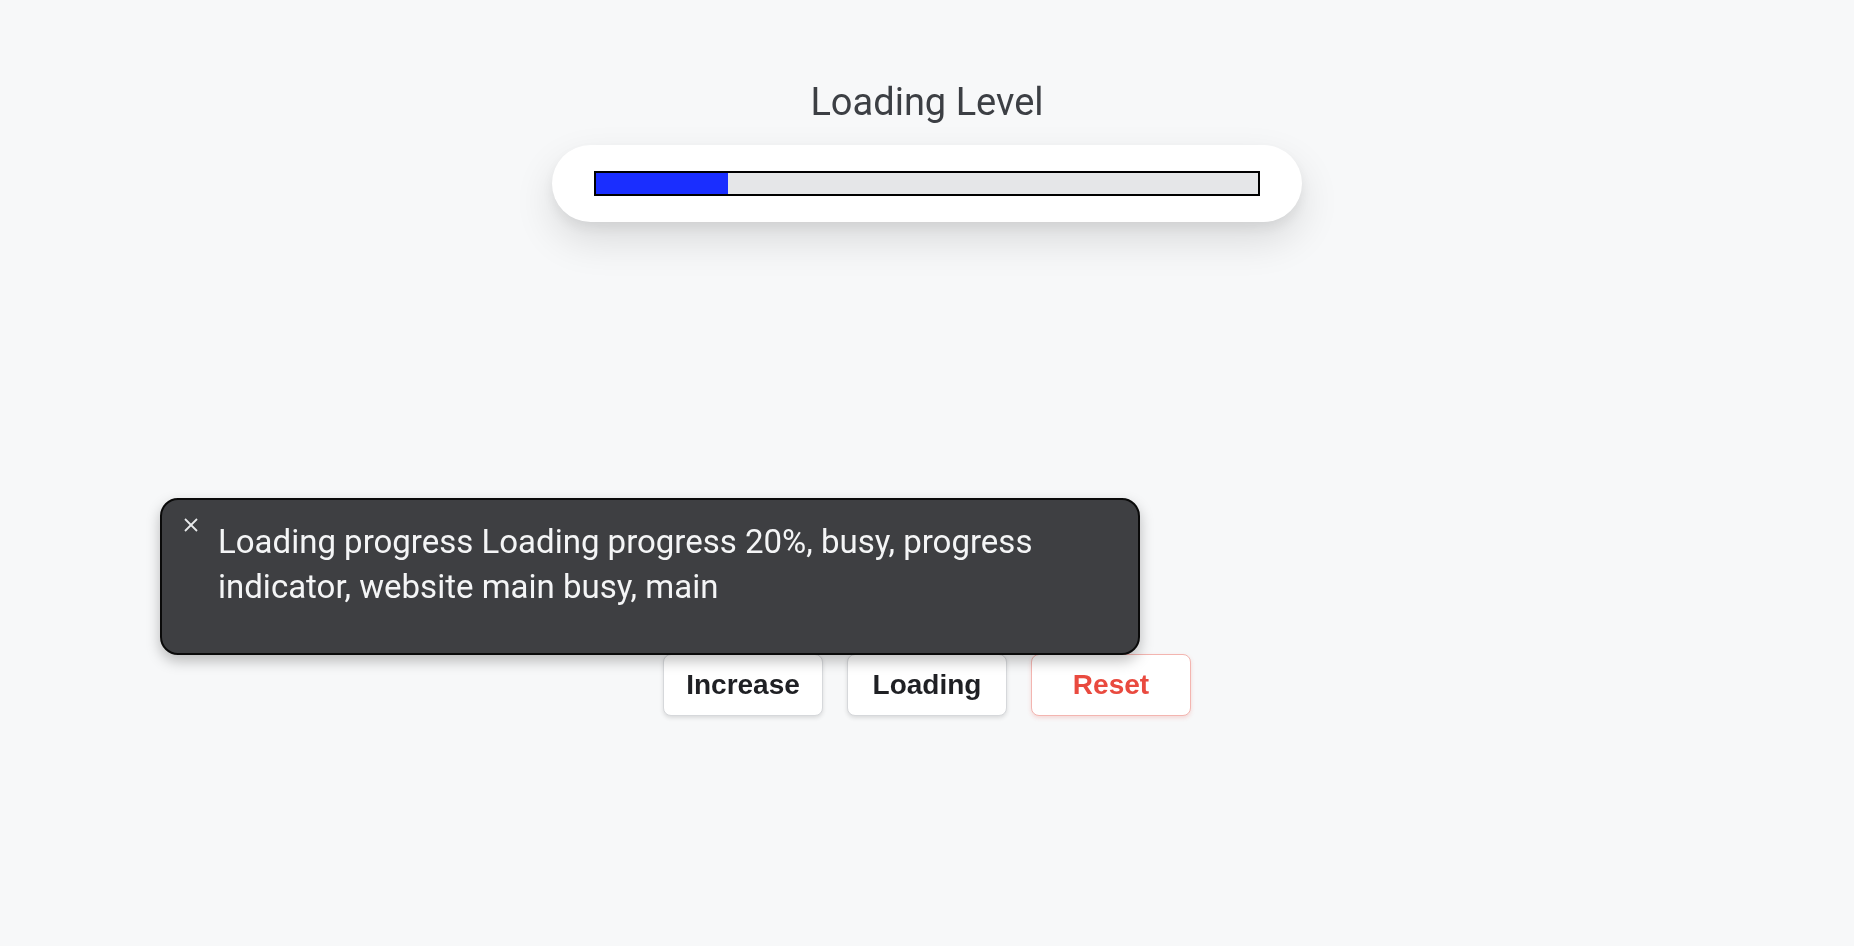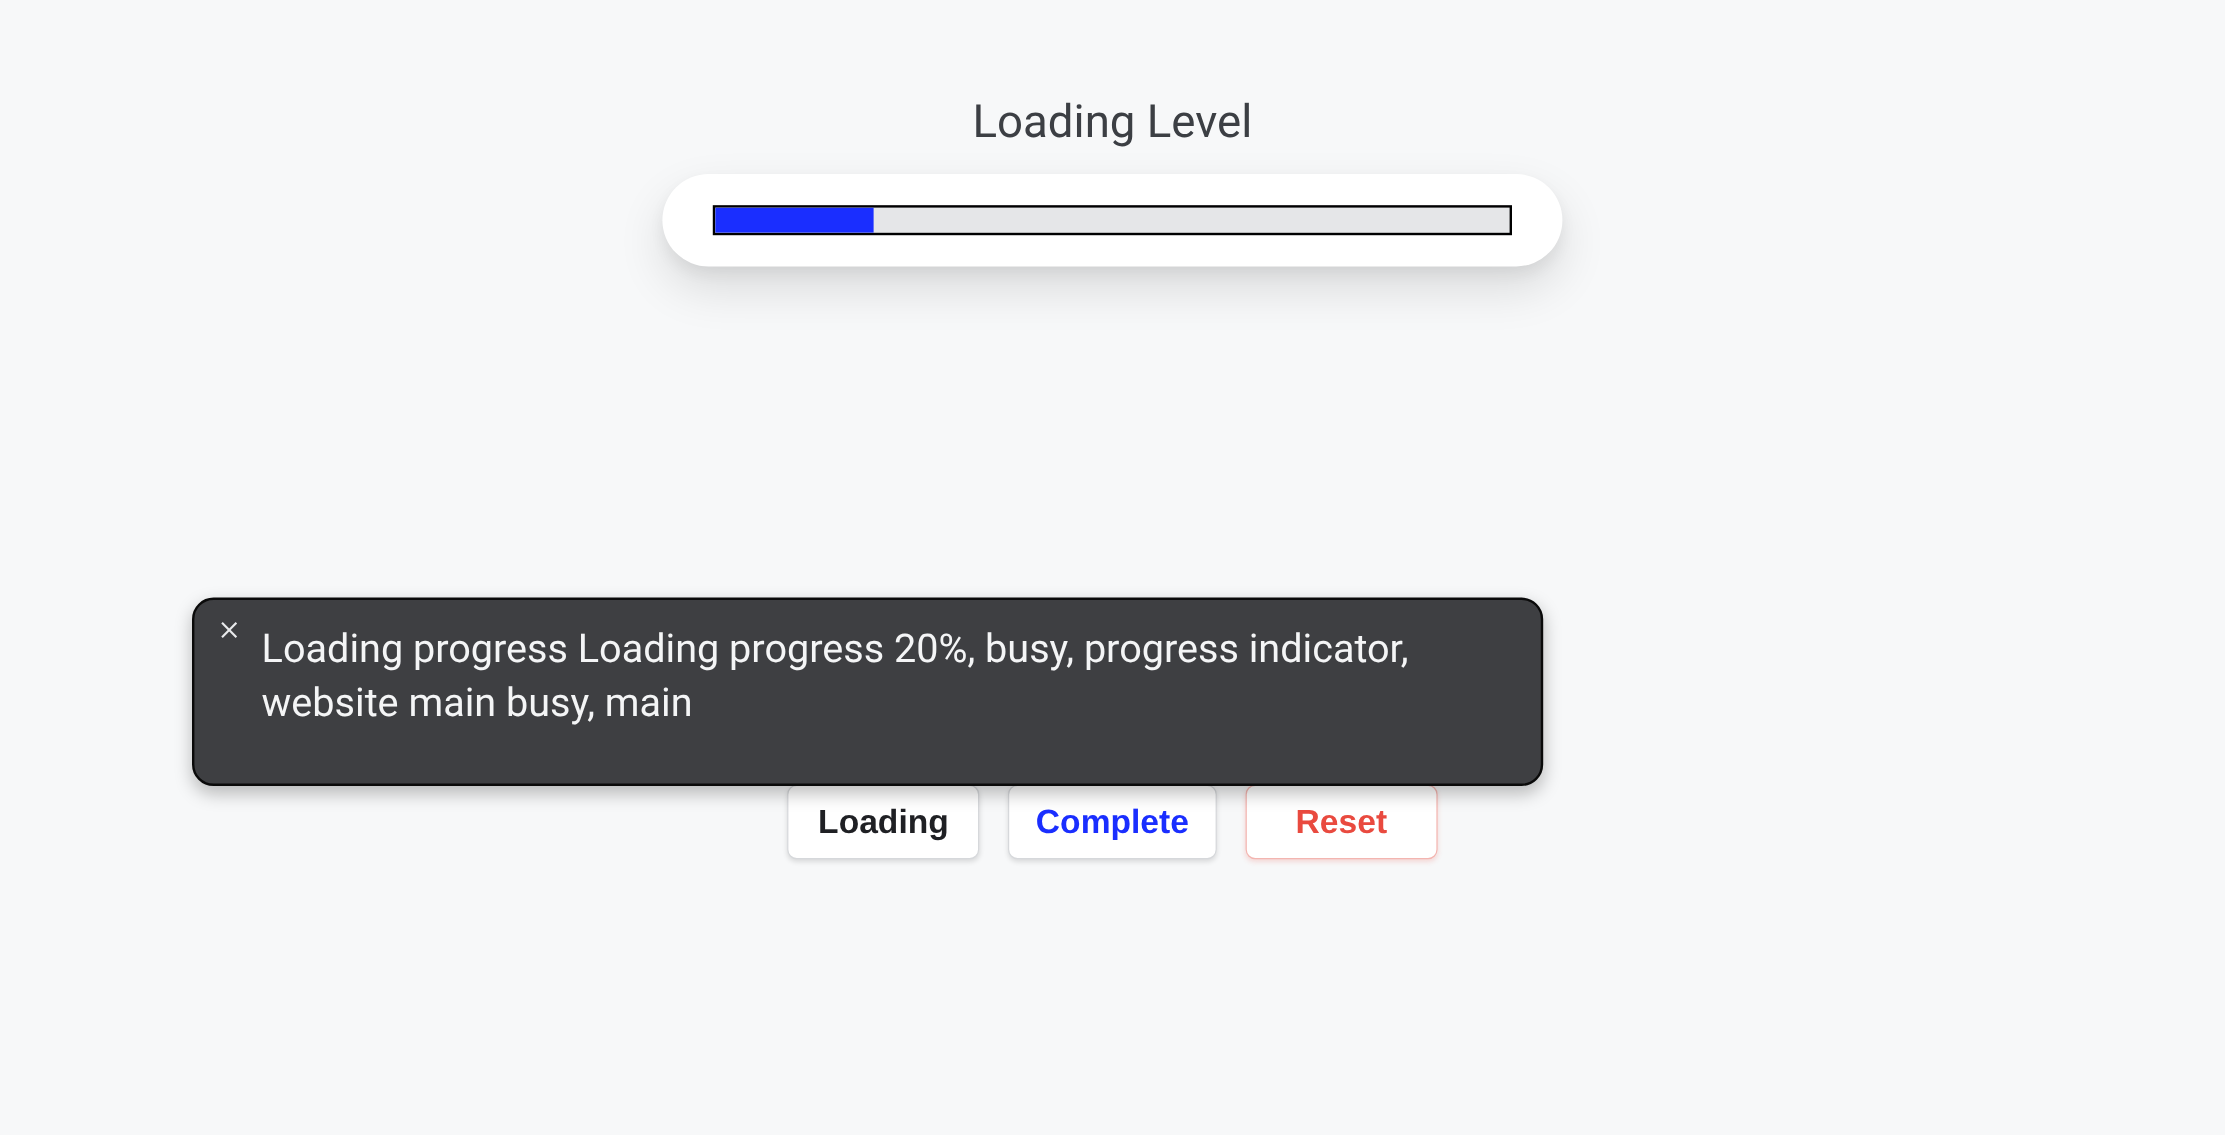--- a/index.html
+++ b/index.html
@@ -72,21 +72,21 @@
     min-width: 160px;
     text-align: center;
   }
   .btn-primary { color: #1a2eff; }
   .btn-danger  { color: #e94a3f; border-color: #f3b5b0; box-shadow: 0 2px 4px rgba(233,74,63,0.18); }
 
   .tooltip {
     position: absolute;
     top: 498px;
     left: 160px;
-    width: 1126px;
+    width: 980px;
     background: #3e3f42;
     border: 2px solid #0a0a0a;
     border-radius: 18px;
     padding: 20px 56px 44px 56px;
     color: #f4f5f6;
     font-size: 33px;
     line-height: 1.35;
     box-shadow: 0 6px 14px rgba(0,0,0,0.25);
   }
   .tooltip-close {
@@ -108,22 +108,22 @@
 
 <div class="title">Loading Level</div>
 
 <div class="progress-card">
   <div class="progress-outer">
     <div class="progress-inner" style="width:20%"></div>
   </div>
 </div>
 
 <div class="button-row">
+  <button class="btn">Increase</button>
   <button class="btn">Loading</button>
-  <button class="btn btn-primary">Complete</button>
   <button class="btn btn-danger">Reset</button>
 </div>
 
 <div class="tooltip">
   <div class="tooltip-close">
     <svg viewBox="0 0 24 24" fill="none">
       <line x1="4" y1="4" x2="20" y2="20"></line>
       <line x1="20" y1="4" x2="4" y2="20"></line>
     </svg>
   </div>

